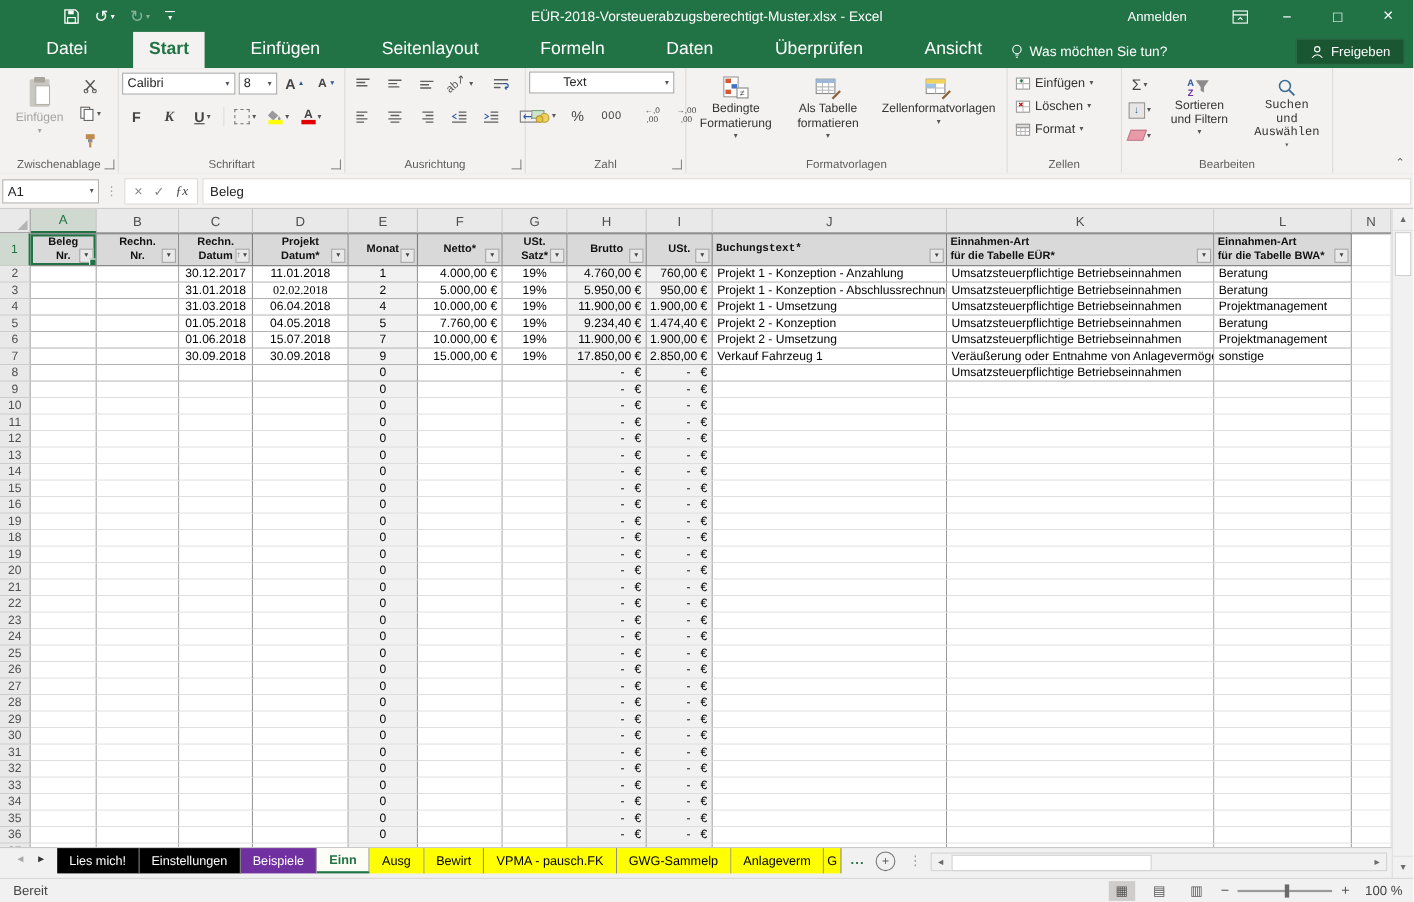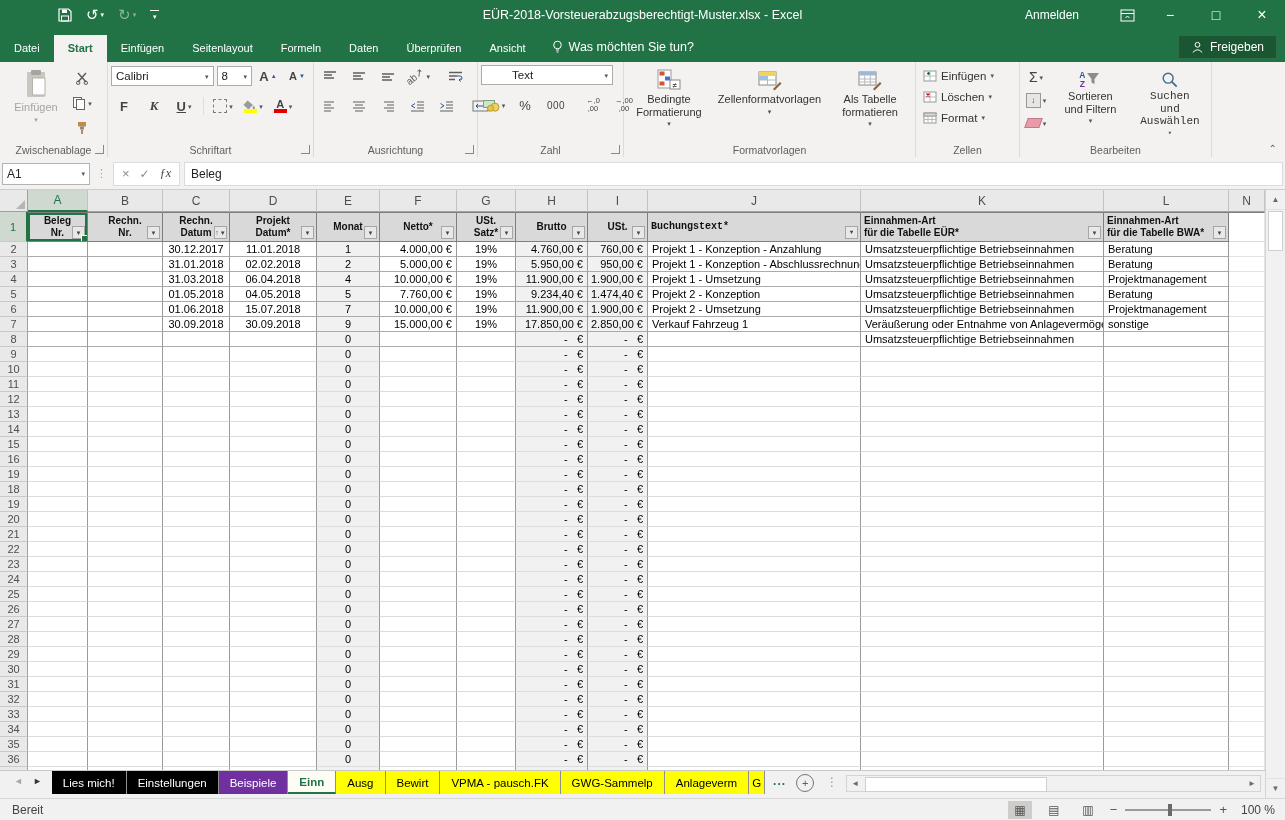--- a/index.html
+++ b/index.html
@@ -13,21 +13,21 @@
   .qcaret{font-size:7px;color:#fff;}
   .dim{opacity:.45;}
   .tb-title{position:absolute;left:0;right:0;text-align:center;font-size:12.5px;color:#fff;pointer-events:none;}
   .tb-right{position:absolute;right:0;top:0;height:30px;display:flex;align-items:center;}
   .tb-right .winbtn{width:46px;height:30px;display:flex;align-items:center;justify-content:center;font-size:14px;cursor:pointer;}
   .anmelden{font-size:12px;margin-right:28px;cursor:pointer;}
   .ribopt{width:40px;display:flex;justify-content:center;cursor:pointer;}
 
   
   .menurow{position:absolute;top:30px;left:0;right:0;height:32px;background:#217346;display:flex;align-items:flex-end;}
-  .mtab{padding:7px 14px 8px;font-size:11px;color:#fff;cursor:pointer;}
+  .mtab{padding:7px 14px 8px;font-size:16px;color:#fff;cursor:pointer;margin-left:28px;}
   .mtab.active{background:#f3f2f1;color:#217346;font-weight:bold;}
   .tellme{display:flex;align-items:center;gap:6px;color:#fff;padding:7px 12px 8px;font-size:12.5px;cursor:pointer;}
   .freigeben{position:absolute;right:8px;bottom:3px;background:#1a5632;border:1px solid #2d6e48;color:#fff;display:flex;align-items:center;gap:6px;padding:4px 12px;font-size:12px;cursor:pointer;}
 
   
   .ribbon{position:absolute;top:62px;left:0;right:0;height:96px;background:#f3f2f1;border-bottom:1px solid #d2d0ce;display:flex;}
   .rgroup{position:relative;height:95px;border-right:1px solid #dddbd9;box-sizing:border-box;padding:3px 3px 16px 3px;flex:none;}
   .glabel{position:absolute;bottom:1px;left:0;right:0;text-align:center;font-size:10.5px;color:#605e5c;white-space:nowrap;}
   .launcher{position:absolute;right:3px;bottom:3px;width:8px;height:8px;border-right:1.4px solid #8a8886;border-bottom:1.4px solid #8a8886;cursor:pointer;}
   .caret{font-size:7px;color:#555;line-height:1;}
@@ -407,39 +407,39 @@
             <rect x="1" y="1" width="13" height="18" fill="#fff" stroke="#999"></rect>
             <rect x="2.5" y="2.5" width="5" height="4" fill="#d65532"></rect>
             <rect x="8" y="7.5" width="5" height="4" fill="#4472c4"></rect>
             <rect x="2.5" y="12.5" width="5" height="4" fill="#d65532"></rect>
             <rect x="13" y="11" width="10" height="9" fill="#fff" stroke="#888"></rect>
             <text x="15.5" y="18.5" font-size="8" fill="#333">≠</text>
           </svg>
         <span>Bedingte Formatierung</span>
         <span class="caret">▾</span>
       </div>
+      <div class="bigbtn" style="width:92px;">
+        <svg width="24" height="22" viewBox="0 0 24 22">
+            <rect x="1" y="3" width="17" height="13" fill="#fff" stroke="#888"></rect>
+            <rect x="1" y="3" width="17" height="3.5" fill="#9cb7d8"></rect>
+            <path d="M1 10 H18 M1 13 H18 M6.7 6.5 V16 M12.3 6.5 V16" stroke="#b8b8b8"></path>
+            <path d="M15 20 L22 13 L23.5 14.5 L16.5 21.5 Z" fill="#8c6239"></path>
+          </svg>
+        <span>Als Tabelle formatieren</span>
+        <span class="caret">▾</span>
+      </div>
       <div class="bigbtn" style="width:104px;">
         <svg width="24" height="22" viewBox="0 0 24 22">
             <rect x="1" y="3" width="17" height="13" fill="#fff" stroke="#888"></rect>
             <rect x="1" y="3" width="17" height="4" fill="#f2d45c"></rect>
             <rect x="1" y="7" width="8.5" height="4" fill="#9cc3e5"></rect>
             <path d="M1 11 H18 M9.5 7 V16" stroke="#b8b8b8"></path>
             <path d="M15 20 L22 13 L23.5 14.5 L16.5 21.5 Z" fill="#8c6239"></path>
           </svg>
         <span>Zellenformatvorlagen</span>
-        <span class="caret">▾</span>
-      </div>
-      <div class="bigbtn" style="width:92px;">
-        <svg width="24" height="22" viewBox="0 0 24 22">
-            <rect x="1" y="3" width="17" height="13" fill="#fff" stroke="#888"></rect>
-            <rect x="1" y="3" width="17" height="3.5" fill="#9cb7d8"></rect>
-            <path d="M1 10 H18 M1 13 H18 M6.7 6.5 V16 M12.3 6.5 V16" stroke="#b8b8b8"></path>
-            <path d="M15 20 L22 13 L23.5 14.5 L16.5 21.5 Z" fill="#8c6239"></path>
-          </svg>
-        <span>Als Tabelle formatieren</span>
         <span class="caret">▾</span>
       </div>
       <div class="glabel">Formatvorlagen</div>
     </div>
 
     <div class="rgroup" style="width:104px;">
       <div class="cellsrow">
         <svg width="14" height="12">
             <rect x="1" y="1" width="12" height="10" fill="#fff" stroke="#999"></rect>
             <path d="M1 6 H13 M7 1 V11" stroke="#bbb"></path>
@@ -667,21 +667,21 @@
         <div class="cell a-left heavy" style="width: 213px;">Projekt 1 - Konzeption - Anzahlung</div>
         <div class="cell a-left heavy" style="width: 243px;">Umsatzsteuerpflichtige Betriebseinnahmen</div>
         <div class="cell a-left heavy" style="width: 125px;">Beratung</div>
         <div class="cell plain a-center" style="width: 36px;"></div>
       </div>
       <div class="grow">
         <div class="rowhdr">3</div>
         <div class="cell a-center heavy" style="width: 60px;"></div>
         <div class="cell a-center heavy" style="width: 75px;"></div>
         <div class="cell a-center heavy" style="width: 67px;">31.01.2018</div>
-        <div class="cell a-center heavy" style="width: 87px;">02.02.2018</div>
+        <div class="cell a-center heavy" style="width: 87px; font-family: Liberation Serif, serif;">02.02.2018</div>
         <div class="cell a-center shaded heavy" style="width: 63px;">2</div>
         <div class="cell a-right heavy" style="width: 77px;">5.000,00 €</div>
         <div class="cell a-center heavy" style="width: 59px;">19%</div>
         <div class="cell a-right shaded heavy" style="width: 72px;">5.950,00 €</div>
         <div class="cell a-right shaded heavy" style="width: 60px;">950,00 €</div>
         <div class="cell a-left heavy" style="width: 213px;">Projekt 1 - Konzeption - Abschlussrechnung</div>
         <div class="cell a-left heavy" style="width: 243px;">Umsatzsteuerpflichtige Betriebseinnahmen</div>
         <div class="cell a-left heavy" style="width: 125px;">Beratung</div>
         <div class="cell plain a-center" style="width: 36px;"></div>
       </div>

